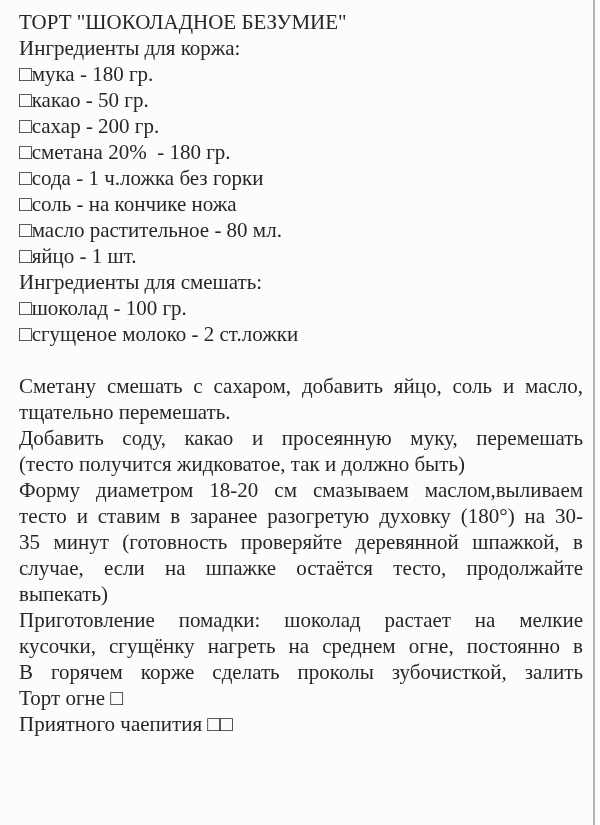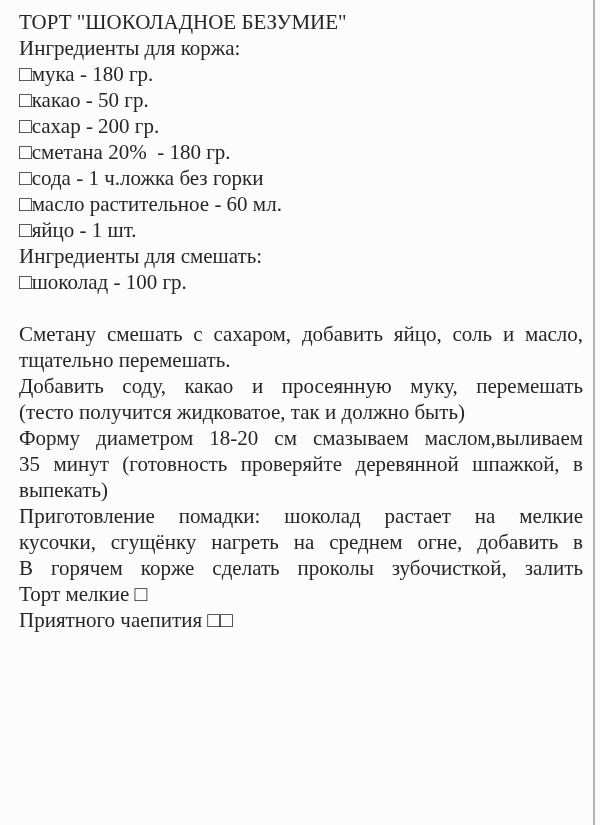--- a/index.html
+++ b/index.html
@@ -56,32 +56,36 @@
 
 <div class="page">
   <div class="content">
       <div class="line">ТОРТ "ШОКОЛАДНОЕ БЕЗУМИЕ"</div>
       <div class="line">Ингредиенты для коржа:</div>
       <div class="line"><span class="checkbox">□</span><span>мука - 180 гр.</span></div>
       <div class="line"><span class="checkbox">□</span><span>какао - 50 гр.</span></div>
       <div class="line"><span class="checkbox">□</span><span>сахар - 200 гр.</span></div>
       <div class="line"><span class="checkbox">□</span><span>сметана 20%  - 180 гр.</span></div>
       <div class="line"><span class="checkbox">□</span><span>сода - 1 ч.ложка без горки</span></div>
-      <div class="line"><span class="checkbox">□</span><span>масло растительное - 60 мл.</span></div>
+      <div class="line"><span class="checkbox">□</span><span>соль - на кончике ножа</span></div>
+      <div class="line"><span class="checkbox">□</span><span>масло растительное - 80 мл.</span></div>
       <div class="line"><span class="checkbox">□</span><span>яйцо - 1 шт.</span></div>
       <div class="line">Ингредиенты для смешать:</div>
       <div class="line"><span class="checkbox">□</span><span>шоколад - 100 гр.</span></div>
+      <div class="line"><span class="checkbox">□</span><span>сгущеное молоко - 2 ст.ложки</span></div>
       <div class="line"></div>
       <div class="line j">Сметану смешать с сахаром, добавить яйцо, соль и масло,</div>
       <div class="line">тщательно перемешать.</div>
       <div class="line j">Добавить соду, какао и просеянную муку, перемешать</div>
       <div class="line">(тесто получится жидковатое, так и должно быть)</div>
       <div class="line j">Форму диаметром 18-20 см смазываем маслом,выливаем</div>
+      <div class="line j">тесто и ставим в заранее разогретую духовку (180°) на 30-</div>
       <div class="line j">35 минут (готовность проверяйте деревянной шпажкой, в</div>
+      <div class="line j">случае, если на шпажке остаётся тесто, продолжайте</div>
       <div class="line">выпекать)</div>
       <div class="line j">Приготовление помадки: шоколад растает на мелкие</div>
-      <div class="line j">кусочки, сгущёнку нагреть на среднем огне, добавить в</div>
+      <div class="line j">кусочки, сгущёнку нагреть на среднем огне, постоянно в</div>
       <div class="line j">В горячем корже сделать проколы зубочисткой, залить</div>
-      <div class="line">Торт мелкие □</div>
+      <div class="line">Торт огне □</div>
       <div class="line">Приятного чаепития □□</div>
     </div>
   <div class="edge"></div>
 </div>
 
 </body></html>

